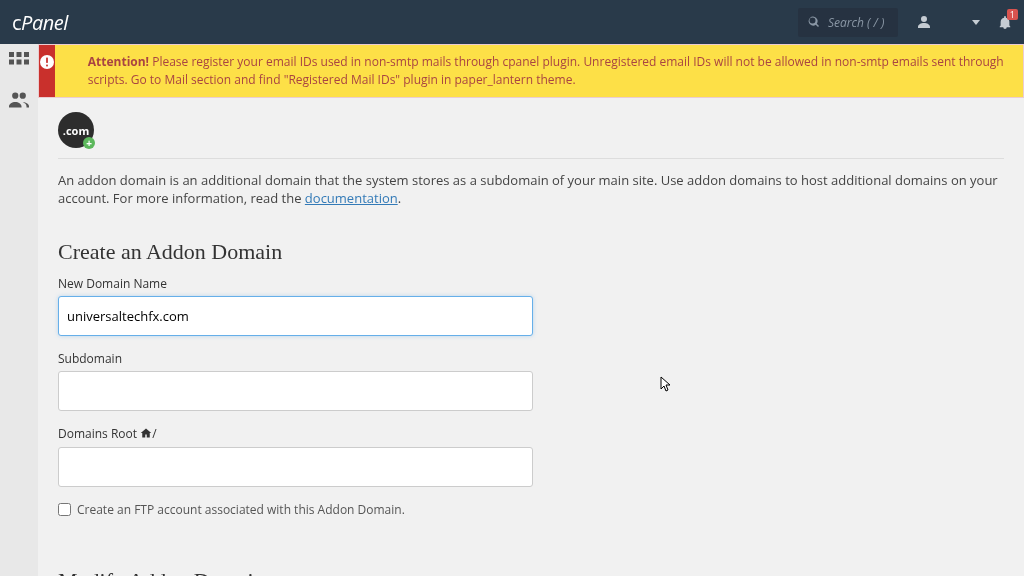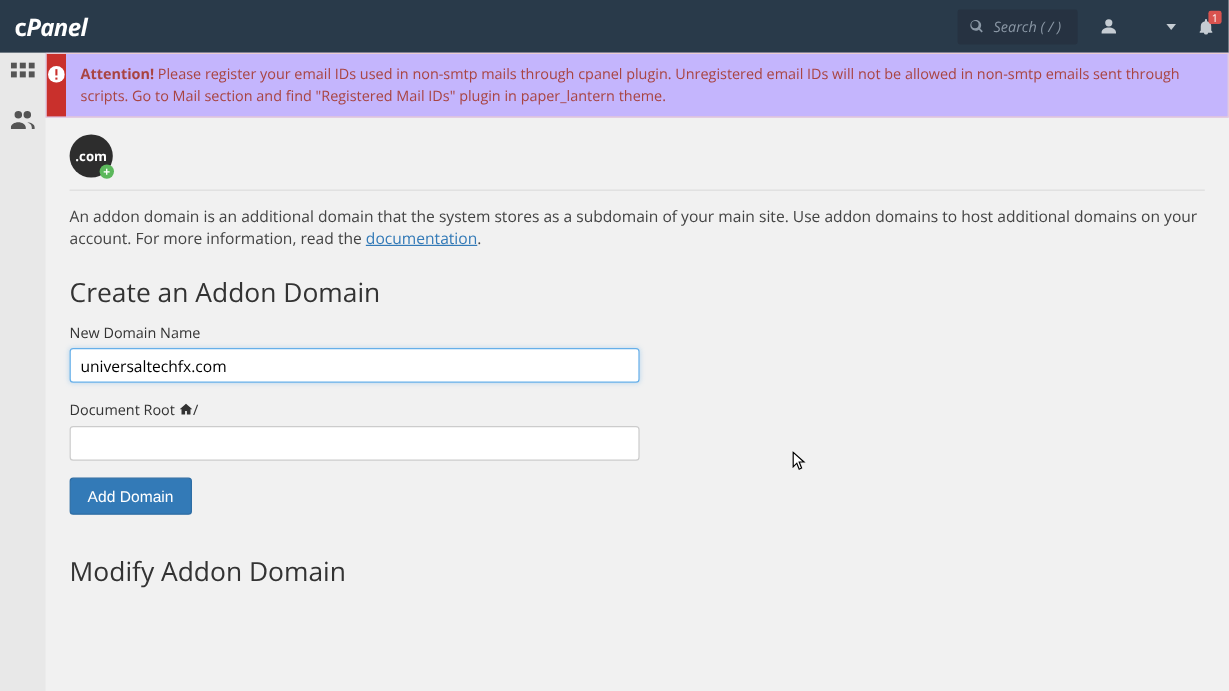--- a/index.html
+++ b/index.html
@@ -1,58 +1,58 @@
 <!DOCTYPE html>
 <html><head>
   <meta charset="utf-8">
   <style>
     * { margin: 0; padding: 0; box-sizing: border-box; }
     body { font-family: "Open Sans", Arial, sans-serif; font-size: 13px; color: #333; background: #f1f1f1; width: 1024px; height: 576px; overflow: hidden; }
 
     
     .header { background: #293a4a; height: 44px; display: flex; align-items: center; padding: 0 12px; color: #fff; }
-    .logo { font-style: italic; font-weight: 700; font-size: 20px; letter-spacing: -0.5px; }
+    .logo { font-style: italic; font-weight: 400; font-size: 20px; letter-spacing: -0.5px; }
     .logo .c { font-style: normal; }
     .header-spacer { flex: 1; }
     .search-box { background: #263241; display: flex; align-items: center; padding: 6px 10px; border-radius: 2px; color: #8a97a5; font-size: 12px; width: 100px; font-style: italic; }
     .search-box svg { width: 12px; height: 12px; margin-right: 8px; fill: #8a97a5; }
     .header-icon { margin-left: 18px; display: flex; align-items: center; position: relative; color: #fff; }
     .header-icon svg { width: 14px; height: 14px; fill: #c5ccd3; }
     .user-icon svg { width: 16px; height: 16px; }
     .caret-down { width: 0; height: 0; border-left: 4px solid transparent; border-right: 4px solid transparent; border-top: 5px solid #c5ccd3; margin-left: 22px; }
     .notif-badge { position: absolute; top: -6px; right: -6px; background: #d9534f; color: #fff; font-size: 9px; padding: 0 3px; border-radius: 2px; line-height: 11px; }
 
     
     .shell { display: flex; height: calc(576px - 44px); }
     .sidebar { width: 38px; background: #e8e8e8; padding-top: 8px; display: flex; flex-direction: column; align-items: center; gap: 14px; }
     .sidebar-item { color: #555; }
     .sidebar-item svg { width: 20px; height: 20px; fill: #555; }
     .content { flex: 1; display: flex; flex-direction: column; }
 
     
-    .alert { background: #c4b5fd; border: 1px solid #ebccd1; color: #a94442; display: flex; align-items: flex-start; }
+    .alert { background: #fde047; border: 1px solid #ebccd1; color: #a94442; display: flex; align-items: flex-start; gap: 21px; }
     .alert-icon { background: #c9302c; width: 24px; align-self: stretch; display: flex; align-items: flex-start; justify-content: center; padding-top: 10px; }
     .alert-icon svg { width: 14px; height: 14px; fill: #fff; }
     .alert-text { padding: 8px 12px; font-size: 12px; line-height: 1.5; }
     .alert-text .bold { font-weight: 700; }
 
     
     .main { padding: 14px 20px 20px 20px; }
     .page-title-row { display: flex; align-items: center; gap: 12px; margin-bottom: 10px; }
     .page-icon { width: 36px; height: 36px; border-radius: 50%; background: #2d2d2d; color: #fff; display: flex; align-items: center; justify-content: center; font-size: 11px; font-weight: 700; position: relative; }
     .page-icon .plus { position: absolute; bottom: -1px; right: -1px; width: 12px; height: 12px; background: #5cb85c; border-radius: 50%; color: #fff; font-size: 10px; line-height: 12px; text-align: center; }
     h1 { font-size: 26px; font-weight: 400; color: #333; }
     hr { border: none; border-top: 1px solid #ddd; margin: 6px 0 12px 0; }
-    .desc { font-size: 13px; color: #444; margin-bottom: 22px; }
+    .desc { font-size: 13px; color: #444; margin-bottom: 32px; }
     .desc a { color: #337ab7; text-decoration: underline; }
 
-    h2 { font-size: 22px; font-weight: 400; color: #333; margin-bottom: 10px; }
+    h2 { font-size: 22px; font-weight: 400; color: #333; margin-bottom: 10px; font-family: Liberation Serif, serif; }
     .form-group { margin-bottom: 14px; }
     label { font-size: 12px; font-weight: 400; color: #333; display: block; margin-bottom: 4px; }
-    input[type="text"] { width: 475px; padding: 6px 8px; border: 1px solid #ccc; border-radius: 3px; font-size: 13px; font-family: inherit; height: 29px; background: #fff; }
+    input[type="text"] { width: 475px; padding: 6px 8px; border: 1px solid #ccc; border-radius: 3px; font-size: 13px; font-family: inherit; height: 40px; background: #fff; }
     input.active { border-color: #66afe9; outline: none; box-shadow: 0 0 4px rgba(102,175,233,0.4); }
     .home-icon { display: inline-block; vertical-align: middle; }
     .home-icon svg { width: 12px; height: 12px; fill: #333; }
     .checkbox-row { display: flex; align-items: center; gap: 6px; font-size: 12px; color: #555; margin-bottom: 18px; margin-top: 6px; }
     .checkbox-row input { width: 13px; height: 13px; }
     .btn { background: #337ab7; color: #fff; border: 1px solid #2e6da4; padding: 7px 14px; border-radius: 3px; font-size: 13px; cursor: pointer; }
     .section-gap { height: 32px; }
 
     .cursor { position: absolute; left: 660px; top: 376px; pointer-events: none; }
     .cursor svg { width: 14px; height: 18px; }
@@ -132,32 +132,39 @@
         <span>An addon domain is an additional domain that the system stores as a subdomain of your main site. Use addon domains to host additional domains on your account. For more information, read the </span><a href="#">documentation</a><span>.</span>
       </p>
 
       <h2>Create an Addon Domain</h2>
 
       <div class="form-group">
         <label>New Domain Name</label>
         <input type="text" class="active" value="universaltechfx.com" style="">
       </div>
 
+      <div class="form-group">
+        <label>Subdomain</label>
+        <input type="text" value="" style="">
+      </div>
 
       <div class="form-group">
         <label>
-          <span>Document Root </span><span class="home-icon"><svg viewBox="0 0 16 16">
+          <span>Domains Root </span><span class="home-icon"><svg viewBox="0 0 16 16">
                 <path d="M8 2L1 8h2v6h4V10h2v4h4V8h2z"></path>
               </svg></span><span>/</span>
         </label>
         <input type="text" value="" style="">
       </div>
 
+      <div class="checkbox-row">
+        <input type="checkbox" style="">
+        <span>Create an FTP account associated with this Addon Domain.</span>
+      </div>
 
-      <button class="btn">Add Domain</button>
 
       <div class="section-gap"></div>
 
       <h2>Modify Addon Domain</h2>
       
     </div>
   </div>
 </div>
 
 <div class="cursor">

